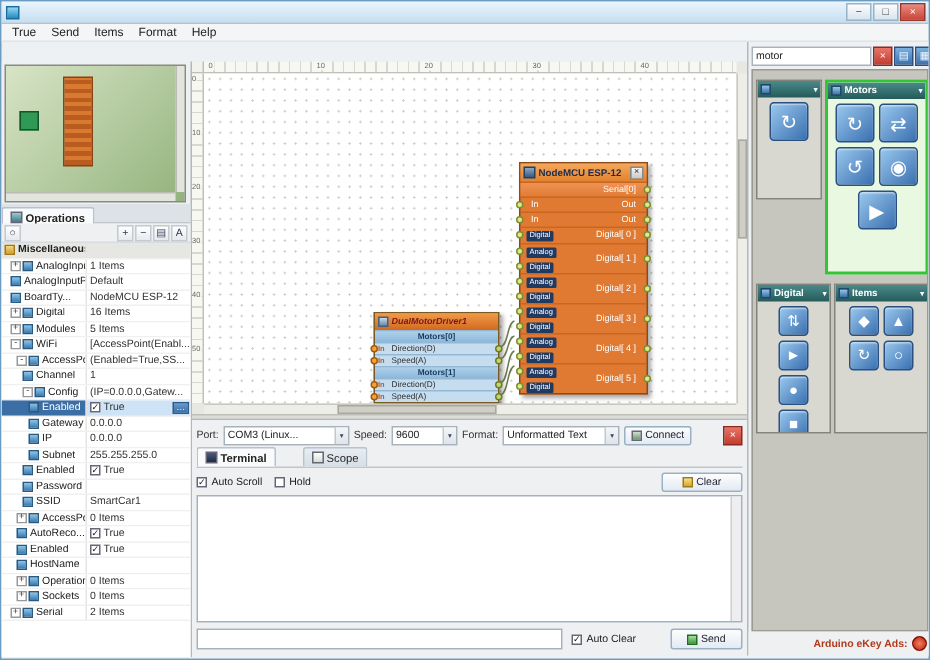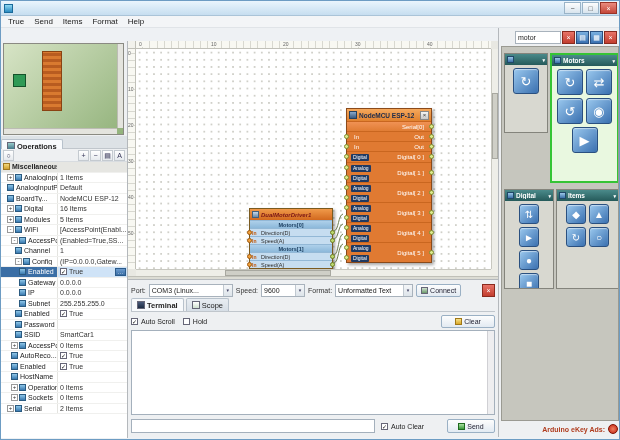--- a/index.html
+++ b/index.html
@@ -97,21 +97,21 @@
   .drow{position:relative;height:8px;display:flex;align-items:center;border-top:1px solid #93b8d6;font-size:5.5px;}
   .drow-section{justify-content:center;background:linear-gradient(#aed0ea,#8cb8da);font-weight:bold;color:#173a5c;}
   .drow-input{background:#c6ddf0;color:#2c2c2c;padding-left:11px;}
   .din{position:absolute;left:2px;color:#c05a10;font-weight:bold;font-size:5px;}
   .dpin-l{position:absolute;left:-3px;top:50%;margin-top:-3px;width:5px;height:5px;border-radius:50%;background:#f2a13c;border:1px solid #a05a10;}
   .dpin-r{position:absolute;right:-3px;top:50%;margin-top:-3px;width:5px;height:5px;border-radius:50%;background:#bcd96e;border:1px solid #6d7c24;}
 
   
   .right-panel{position:absolute;left:497px;top:27px;width:123px;height:409px;background:#eef0f2;border-left:1px solid #b4b8bc;}
   .search-row{position:absolute;left:2px;top:2px;right:2px;height:14px;display:flex;align-items:center;gap:1px;}
-  .search-input{width:46px;height:13px;border:1px solid #a8b2bc;font-size:7px;padding:0 2px;background:#fff;color:#222;margin-left:14px;}
+  .search-input{width:80px;height:13px;border:1px solid #a8b2bc;font-size:7px;padding:0 2px;background:#fff;color:#222;}
   .sq-btn{width:13px;height:13px;flex:none;border:1px solid #a8b2bc;background:linear-gradient(#fff,#e4eaf0);font-size:7px;line-height:11px;text-align:center;color:#335;}
   .sq-btn.red{color:#fff;background:linear-gradient(#e87468,#c23d2e);border-color:#8a2a1e;}
   .sq-btn.blue{color:#fff;background:linear-gradient(#7ab0e0,#3a70b0);border-color:#2a5080;}
   .palette{position:absolute;left:2px;top:18px;right:2px;bottom:16px;background:#c6c6be;border:1px solid #9a9a92;overflow:hidden;}
   .pgroup{position:absolute;border:1px solid #84847c;background:#d8d8d0;overflow:hidden;}
   .pgroup.selected{border:2px solid #35c435;background:#e9f8e0;}
   .pgroup-head{height:11px;background:linear-gradient(#4a8a8a,#255a5a);color:#fff;font-size:6.5px;font-weight:bold;display:flex;align-items:center;gap:2px;padding:0 2px;}
   .pg-ic{width:7px;height:7px;flex:none;background:linear-gradient(#9cc8e8,#3a70a8);border:1px solid #204868;}
   .pg-label{white-space:nowrap;overflow:hidden;}
   .pg-arrow{margin-left:auto;font-size:5px;}
@@ -127,21 +127,21 @@
   .portrow{position:absolute;left:3px;top:3px;right:3px;height:14px;display:flex;align-items:center;gap:3px;}
   .frm-label{font-size:7px;color:#333;white-space:nowrap;}
   .c-port{width:84px;height:13px;}
   .c-speed{width:44px;height:13px;}
   .c-format{width:78px;height:13px;}
   .btn{height:13px;border:1px solid #9ab0c4;background:linear-gradient(#fdfdfd,#e2eaf2);border-radius:2px;font-size:7px;color:#223;display:flex;align-items:center;gap:2px;padding:0 4px;white-space:nowrap;}
   .btn-ic{width:7px;height:7px;flex:none;border:1px solid #667;background:linear-gradient(#cfe0cf,#6a9a6a);}
   .btn-ic.yellow{background:linear-gradient(#f6e08a,#d8a828);border-color:#a07818;}
   .btn-ic.green{background:linear-gradient(#a8e0a0,#3a9a3a);border-color:#1e6a1e;}
   .portrow .spacer,.ctrlrow .spacer{flex:1;}
-  .tabrow2{position:absolute;left:3px;top:19px;right:3px;height:13px;display:flex;align-items:flex-end;gap:2px;border-bottom:1px solid #c0c6cc;}
+  .tabrow2{position:absolute;left:3px;top:19px;right:3px;height:13px;display:flex;align-items:flex-end;gap:18px;border-bottom:1px solid #c0c6cc;}
   .ctrlrow{position:absolute;left:3px;top:34px;right:3px;height:14px;display:flex;align-items:center;gap:8px;}
   .check{display:flex;align-items:center;gap:3px;font-size:7px;color:#222;}
   .term{position:absolute;left:3px;top:50px;right:3px;bottom:22px;background:#fff;border:1px solid #a4b0bc;}
   .term-sb{position:absolute;right:0;top:0;width:7px;bottom:0;background:#eeeef0;border-left:1px solid #d0d0d4;}
   .sendrow-input{position:absolute;left:3px;bottom:4px;width:244px;height:14px;border:1px solid #a4b0bc;background:#fff;font-size:7px;padding:0 2px;}
   .auto-clear{position:absolute;left:253px;bottom:7px;}
   .send-btn{position:absolute;right:3px;bottom:4px;width:48px;height:14px;justify-content:center;}
   .clear-btn{margin-left:auto;width:54px;justify-content:center;}
   .tab-ic.dark{background:linear-gradient(#4a5a7a,#1c2c44);}
   .tab-ic.scope{background:linear-gradient(#fff,#cfe0cf);}

